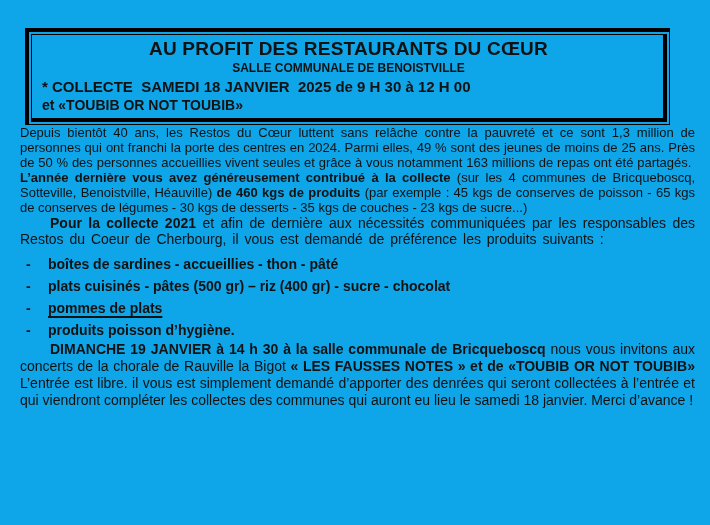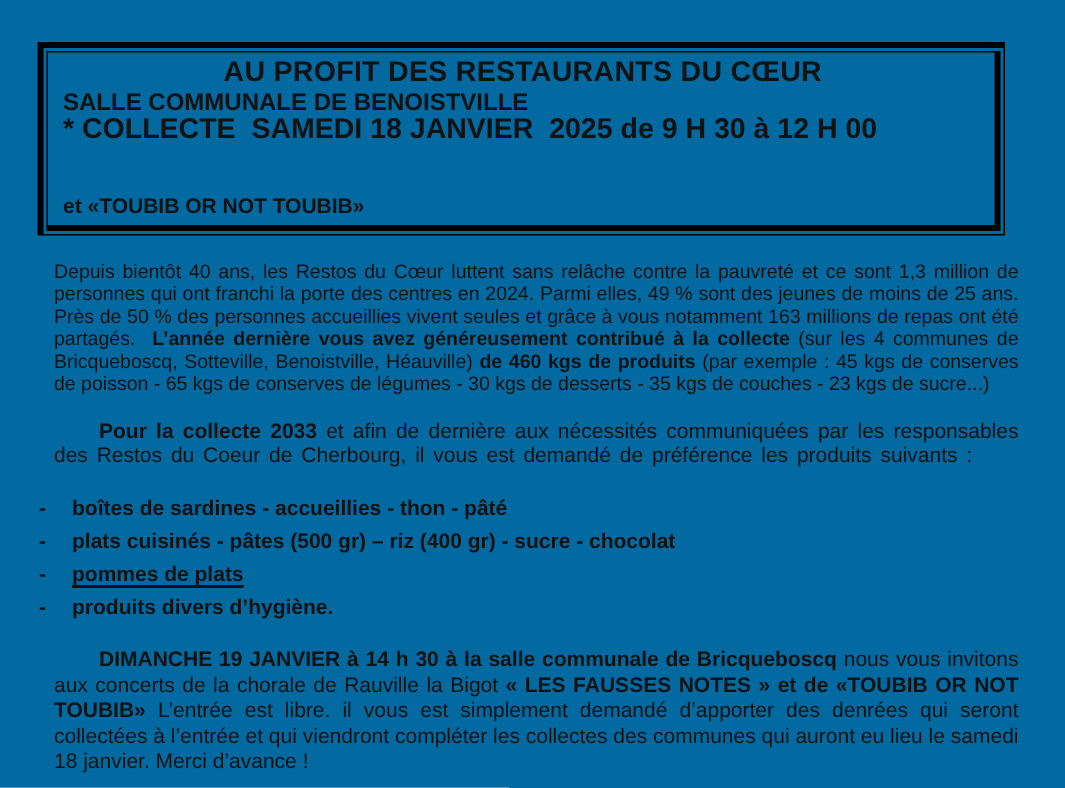--- a/index.html
+++ b/index.html
@@ -13,21 +13,21 @@
     overflow: hidden;
     color: #121212;
     font-family: "Liberation Sans", sans-serif;
     -webkit-font-smoothing: antialiased;
   }
   .page {
     box-sizing: border-box;
     width: 710px;
     height: 525px;
     padding: 28px 15px 0 20px;
-    background: #0369a1;
+    background: #0ea5e9;
   }
   
   .box-outer {
     box-sizing: border-box;
     margin-left: 5px;
     width: 645px;
     border-style: solid;
     border-color: #000;
     border-width: 4px 1px 1px 4px;
     padding: 2px;
@@ -40,36 +40,36 @@
   }
   .title {
     font-size: 19px;
     font-weight: bold;
     text-align: center;
     line-height: 22px;
     letter-spacing: 0.2px;
     white-space: nowrap;
   }
   .subtitle {
-    font-size: 16px;
+    font-size: 12px;
     font-weight: bold;
+    text-align: center;
     line-height: 17px;
   }
   .event-line {
-    font-size: 19px;
+    font-size: 15px;
     font-weight: bold;
     line-height: 20px;
     white-space: nowrap;
   }
   .event-line.cont {
     font-size: 14px;
     line-height: 16px;
-    margin-top: 32px;
   }
-  .body-text p { margin: 16px; text-align: justify; }
+  .body-text p { margin: 0; text-align: justify; }
   .p1 {
     margin-top: 10px;
     font-size: 13px;
     line-height: 15px;
   }
   .p2 {
     margin-top: 7px;
     font-size: 14px;
     line-height: 16px;
     text-indent: 30px;
@@ -112,35 +112,35 @@
     <div class="box-inner">
       <div class="title">AU PROFIT DES RESTAURANTS DU CŒUR</div>
       <div class="subtitle">SALLE COMMUNALE DE BENOISTVILLE</div>
       <div class="event-line">* COLLECTE&nbsp; SAMEDI 18 JANVIER&nbsp; 2025 de 9 H 30 à 12 H 00</div>
       <div class="event-line cont">et «TOUBIB OR NOT TOUBIB»</div>
     </div>
   </div>
 
   <div class="body-text">
     <p class="p1"><span>Depuis bientôt 40 ans, les Restos du Cœur luttent sans relâche contre la pauvreté et ce sont 1,3 million de personnes qui ont franchi la porte des centres en 2024. Parmi elles, 49 % sont des jeunes de moins de 25 ans. Près de 50 % des personnes accueillies vivent seules et grâce à vous notamment 163 millions de repas ont été partagés.&nbsp; </span><span class="b">L’année dernière vous avez généreusement contribué à la collecte</span><span> (sur les 4 communes de Bricqueboscq, Sotteville, Benoistville, Héauville) </span><span class="b">de 460 kgs de produits</span><span> (par exemple : 45 kgs de conserves de poisson - 65 kgs de conserves de légumes - 30 kgs de desserts - 35 kgs de couches - 23 kgs de sucre...)</span></p>
-    <p class="p2"><span class="b">Pour la collecte 2033</span><span> et afin de dernière aux nécessités communiquées par les responsables des Restos du Coeur de Cherbourg, il vous est demandé de préférence les produits suivants :</span></p>
+    <p class="p2"><span class="b">Pour la collecte 2021</span><span> et afin de dernière aux nécessités communiquées par les responsables des Restos du Coeur de Cherbourg, il vous est demandé de préférence les produits suivants :</span></p>
     <div class="list">
         <div class="li">
           <span class="dash">-</span>
           <span class="li-text">boîtes de sardines - accueillies - thon - pâté</span>
         </div>
         <div class="li">
           <span class="dash">-</span>
           <span class="li-text">plats cuisinés - pâtes (500 gr) – riz (400 gr) - sucre - chocolat</span>
         </div>
         <div class="li">
           <span class="dash">-</span>
           <span class="li-text u">pommes de plats</span>
         </div>
         <div class="li">
           <span class="dash">-</span>
-          <span class="li-text">produits divers d’hygiène.</span>
+          <span class="li-text">produits poisson d’hygiène.</span>
         </div>
       </div>
     <p class="p3"><span class="b">DIMANCHE 19 JANVIER à 14 h 30 à la salle communale de Bricqueboscq</span><span> nous vous invitons aux concerts de la chorale de Rauville la Bigot </span><span class="b">« LES FAUSSES NOTES » et de «TOUBIB OR NOT TOUBIB»</span><span> L’entrée est libre. il vous est simplement demandé d’apporter des denrées qui seront collectées à l’entrée et qui viendront compléter les collectes des communes qui auront eu lieu le samedi 18 janvier. Merci d’avance !</span></p>
   </div>
 
 </div>
 
 </body></html>

